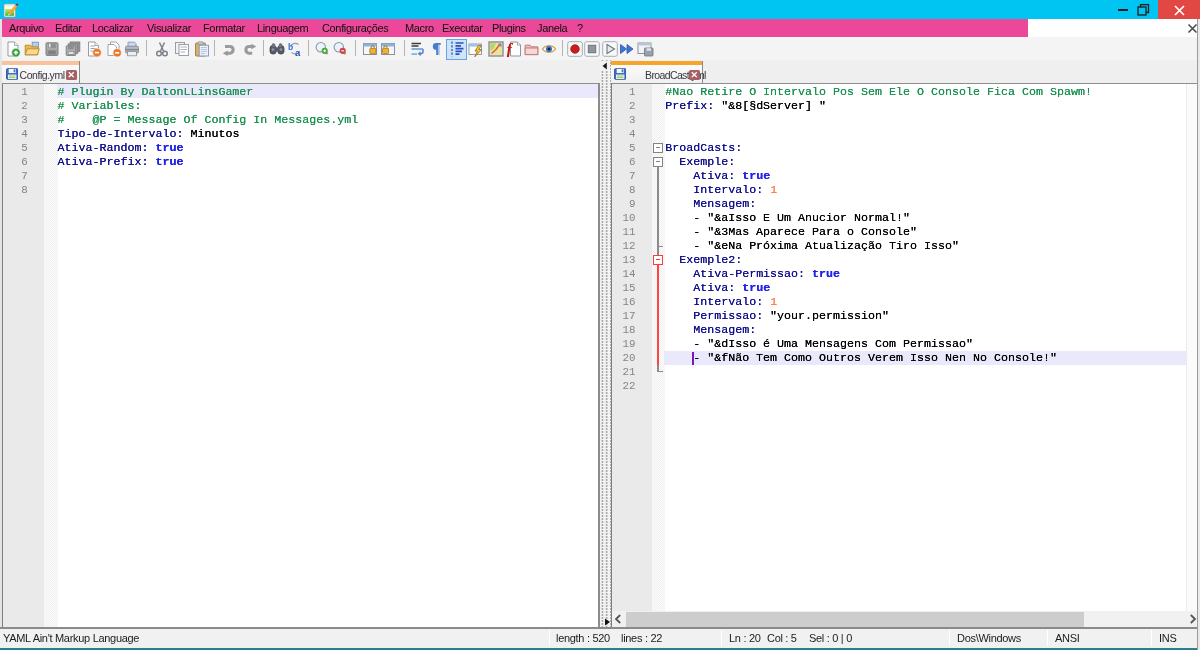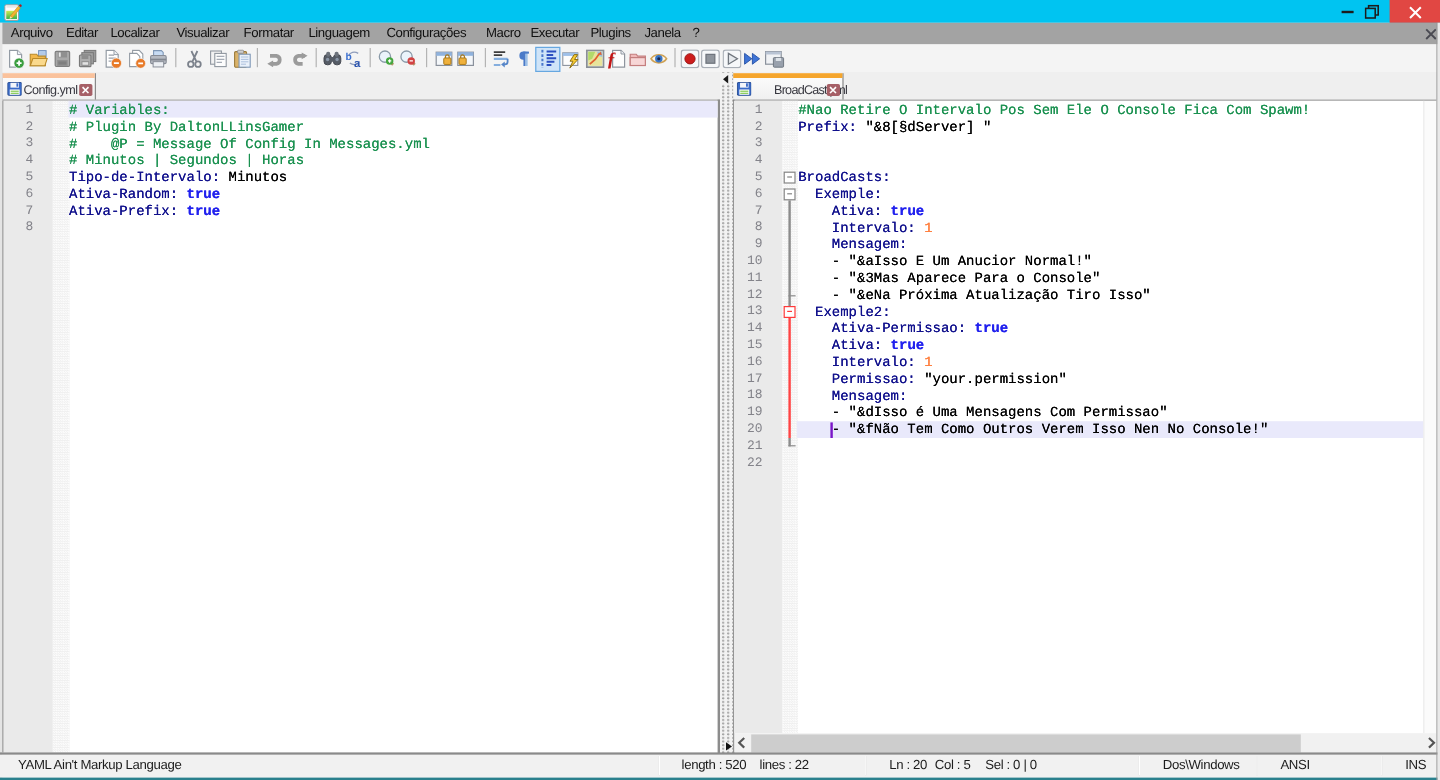--- a/index.html
+++ b/index.html
@@ -1,21 +1,21 @@
 <!DOCTYPE html>
 <html><head><meta charset="utf-8"><style>
 html,body{margin:0;padding:0;width:1200px;height:650px;overflow:hidden;background:#fff;}
 *{box-sizing:border-box;}
 .abs{position:absolute;}
 #win{position:absolute;left:0;top:0;width:1200px;height:650px;font-family:"Liberation Sans",sans-serif;}
 
 #title{position:absolute;left:0;top:0;width:1200px;height:19px;background:#00c4f1;}
 #closebtn{position:absolute;left:1158px;top:0;width:42px;height:19px;background:#e14743;}
 
-#menu{position:absolute;left:0;top:19px;width:1200px;height:18px;background:#a3a3a3;}
+#menu{position:absolute;left:0;top:19px;width:1028px;height:18px;background:#ec4899;}
 .mi{position:absolute;top:3px;font-size:11px;color:#101010;letter-spacing:-0.35px;}
 
 #tools{position:absolute;left:0;top:37px;width:1200px;height:23px;background:#f4f4f4;}
 .ic{position:absolute;top:4px;width:16px;height:16px;}
 .tsep{position:absolute;top:3px;width:1px;height:16px;background:#b4b4b4;}
 
 #tabbar{position:absolute;left:0;top:60px;width:1200px;height:23px;background:#efefef;}
 .tab{position:absolute;top:1px;height:22px;background:linear-gradient(#fdfdfd,#f0f0f0);border-left:1px solid #a0a0a0;border-right:1.5px solid #8a8a8a;}
 .tabstrip{position:absolute;left:0;top:0;width:100%;height:3.5px;}
 .tabtxt{position:absolute;top:7.5px;font-size:10.5px;color:#37373f;letter-spacing:-0.45px;}
@@ -50,21 +50,21 @@
 .flinered{background:#ff4444;}
 .ftick{position:absolute;left:657.2px;width:5.8px;height:1.4px;background:#8c8c8c;}
 
 #caret{position:absolute;left:691.8px;top:351.5px;width:1.9px;height:13.2px;background:#7a16c8;}
 
 #hscroll{position:absolute;left:611.5px;top:611px;width:585.5px;height:16px;background:#f1f1f1;}
 #hthumb{position:absolute;left:626px;top:611.5px;width:458px;height:15px;background:#cdcdcd;}
 
 #sbtop{position:absolute;left:0;top:627px;width:1200px;height:1.8px;background:#8a8a8a;}
 #status{position:absolute;left:0;top:628.8px;width:1200px;height:19px;background:#f1f1f1;font-size:12px;color:#1c1c1c;}
-.st{position:absolute;top:3.4px;font-size:11px;color:#1c1c1c;letter-spacing:-0.3px;margin-left:12px;}
+.st{position:absolute;top:3.4px;font-size:11px;color:#1c1c1c;letter-spacing:-0.3px;}
 .ssep{position:absolute;top:1px;width:1px;height:16px;background:#c6c6c6;border-right:1px solid #fff;}
 #sbottom{position:absolute;left:0;top:647.8px;width:1200px;height:2.2px;background:#2a808d;}
 
 #redge{position:absolute;left:1197px;top:19px;width:1.4px;height:631px;background:#9b9b9b;}
 #redge2{position:absolute;left:1198.4px;top:19px;width:1.6px;height:631px;background:#e9e9e9;}
 #ledge{position:absolute;left:0;top:19px;width:1.6px;height:631px;background:#e4e4e4;}
 </style></head>
 <body>
 <div id="win">
 <div id="title">
@@ -334,24 +334,23 @@
 <div id="rpborder"></div>
 <div id="rpane"></div>
 <div id="rnum"></div>
 <div id="rfold"></div>
 <div id="rscroll"></div>
 <div class="hl" style="left:57px;top:84px;width:541px;height:14px"></div>
 <div class="hl" style="left:664px;top:351px;width:522px;height:14px"></div>
 <div class="nums" style="left:3.2px;width:24.5px">1<br>2<br>3<br>4<br>5<br>6<br>7<br>8</div>
 <div class="nums" style="left:611.5px;width:24px">1<br>2<br>3<br>4<br>5<br>6<br>7<br>8<br>9<br>10<br>11<br>12<br>13<br>14<br>15<br>16<br>17<br>18<br>19<br>20<br>21<br>22</div>
 <div class="code" style="left:57.5px">
+      <div><span class="c"># Plugin By DaltonLLinsGamer</span></div>
       <div><span class="c"># Variables:</span></div>
-      <div><span class="c"># Plugin By DaltonLLinsGamer</span></div>
       <div><span class="c">#    @P = Message Of Config In Messages.yml</span></div>
-      <div><span class="c"># Minutos | Segundos | Horas</span></div>
       <div><span class="k">Tipo-de-Intervalo:</span> Minutos</div>
       <div><span class="k">Ativa-Random:</span> <span class="w">true</span></div>
       <div><span class="k">Ativa-Prefix:</span> <span class="w">true</span></div>
     </div>
 <div class="code" style="left:665.2px">
       <div><span class="c">#Nao Retire O Intervalo Pos Sem Ele O Console Fica Com Spawm!</span></div>
       <div><span class="k">Prefix:</span> "&amp;8[§dServer] "</div>
       <div></div>
       <div></div>
       <div><span class="k">BroadCasts:</span></div>

